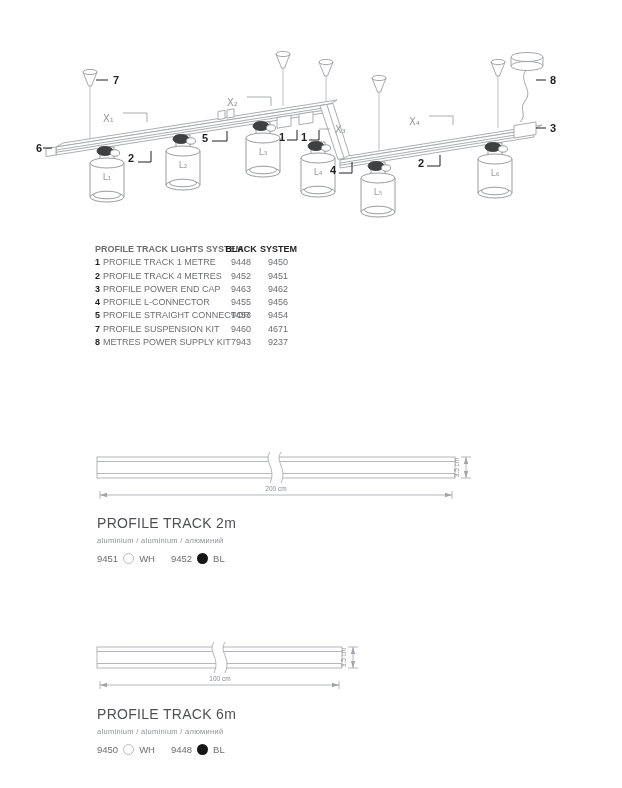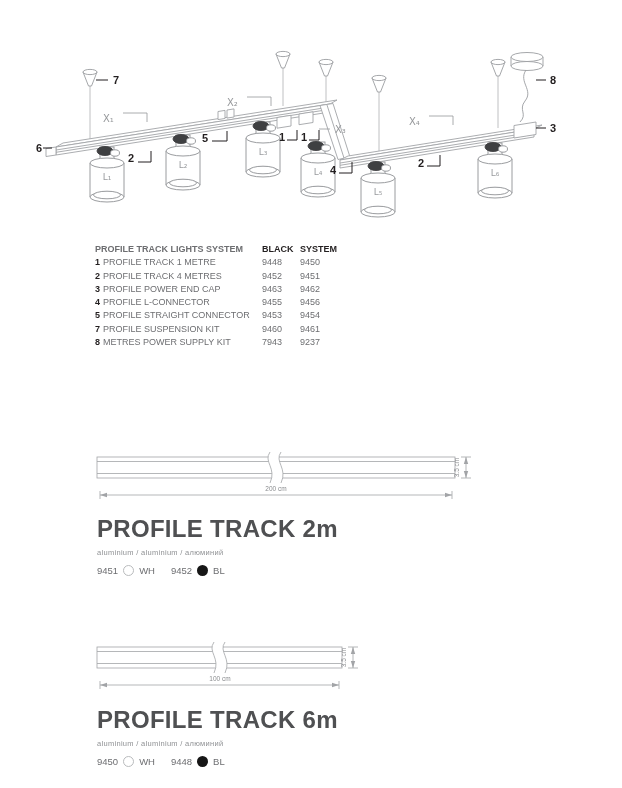--- a/index.html
+++ b/index.html
@@ -11,31 +11,31 @@
   .n-lbl{font:bold 11px "Liberation Sans",sans-serif;fill:#231f20;}
   .x-lbl{font:10px "DejaVu Sans",sans-serif;fill:#96989b;}
   .l-lbl{font:9px "DejaVu Sans",sans-serif;fill:#9a9c9f;}
   .dim{font-size:6.5px;fill:#8a8c8f;font-family:"Liberation Sans",sans-serif;}
 
   
   .spec-table{position:absolute;left:95px;top:243px;font-size:9px;line-height:13.3px;}
   .spec-row{display:grid;grid-template-columns:127px 38px 36px;white-space:nowrap;}
   .spec-row .name-cell{color:#6d6e71;}
   .spec-row .num{font-weight:bold;color:#231f20;display:inline-block;width:8px;}
-  .spec-row .code{color:#6d6e71;text-align:center;padding-left:40px;}
+  .spec-row .code{color:#6d6e71;text-align:center;}
   .spec-head{font-weight:bold;color:#231f20;}
   .spec-head .code{color:#231f20;font-weight:bold;}
 
   
   .formulas{position:absolute;left:358px;top:336px;font-family:"DejaVu Sans",sans-serif;
             font-weight:bold;font-size:9px;line-height:14px;color:#231f20;letter-spacing:-0.1px;}
 
   
   .product-block{position:absolute;left:97px;}
-  .product-title{font-size:24px;font-weight:700;color:#4f5052;letter-spacing:0.3px;}
+  .product-title{font-size:14px;font-weight:400;color:#4f5052;letter-spacing:0.3px;}
   .materials{font-size:7.5px;color:#909295;letter-spacing:0.3px;margin-top:5px;}
   .codes{display:flex;align-items:center;margin-top:8px;font-size:9.5px;color:#6d6e71;}
   .codes .code-num{margin-right:5px;}
   .codes .gap{width:16px;}
   .swatch{width:11px;height:11px;border-radius:50%;margin-right:5px;box-sizing:border-box;}
   .swatch.wh{border:1px solid #b9bbbd;background:#fff;}
   .swatch.bl{background:#161616;}
 </style>
 </head>
 <body>
@@ -238,21 +238,21 @@
       <span class="code">9456</span>
     </div>
     <div class="spec-row">
       <span class="name-cell"><span class="num">5</span><span>PROFILE STRAIGHT CONNECTOR</span></span>
       <span class="code">9453</span>
       <span class="code">9454</span>
     </div>
     <div class="spec-row">
       <span class="name-cell"><span class="num">7</span><span>PROFILE SUSPENSION KIT</span></span>
       <span class="code">9460</span>
-      <span class="code">9461</span>
+      <span class="code">4671</span>
     </div>
     <div class="spec-row">
       <span class="name-cell"><span class="num">8</span><span>METRES POWER SUPPLY KIT</span></span>
       <span class="code">7943</span>
       <span class="code">9237</span>
     </div>
   </div>
 
 
   <svg class="abs" style="left:0;top:440px" width="622" height="80" viewBox="0 0 622 80">

